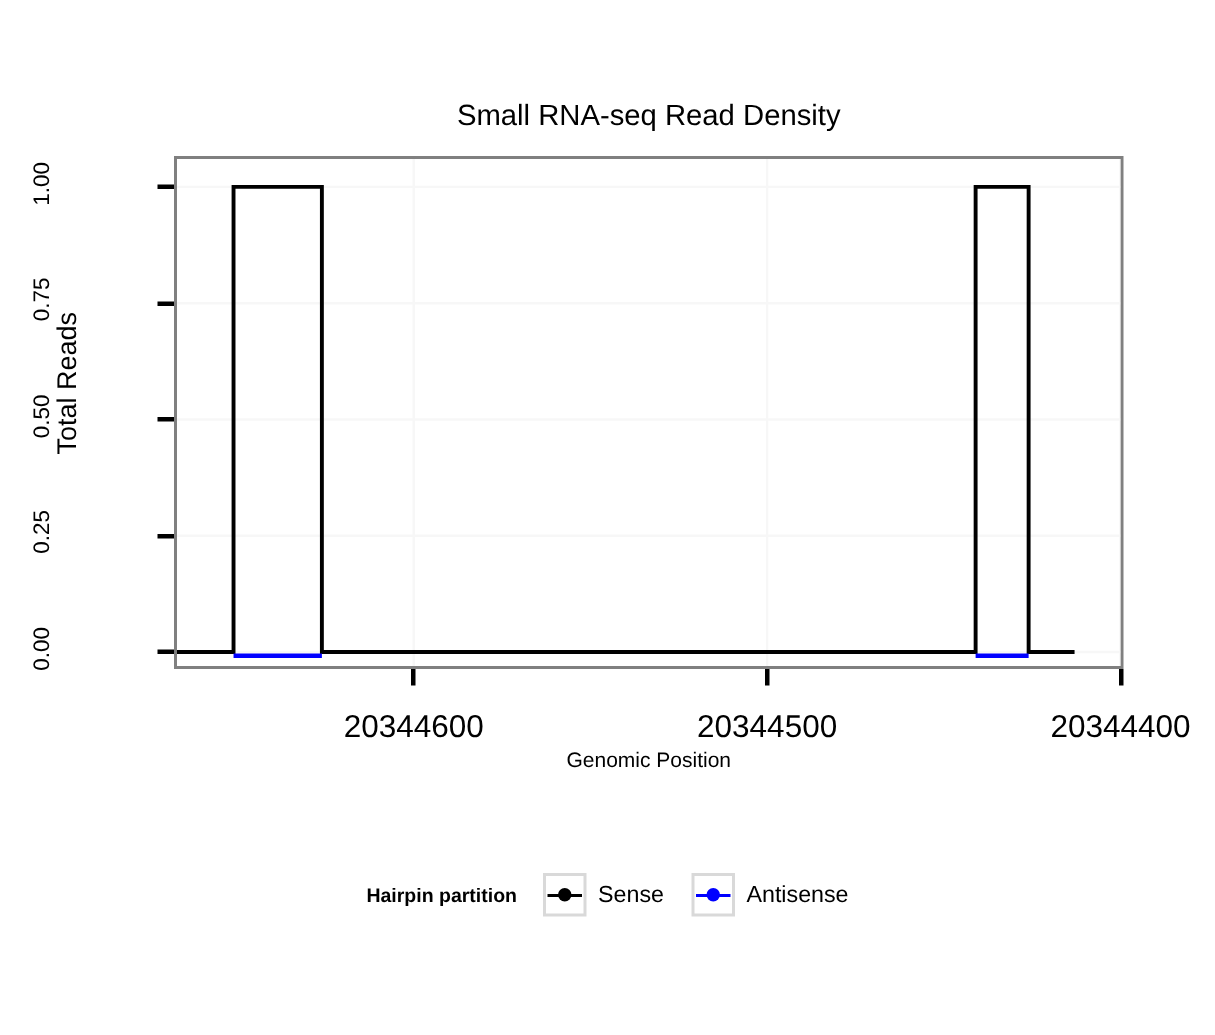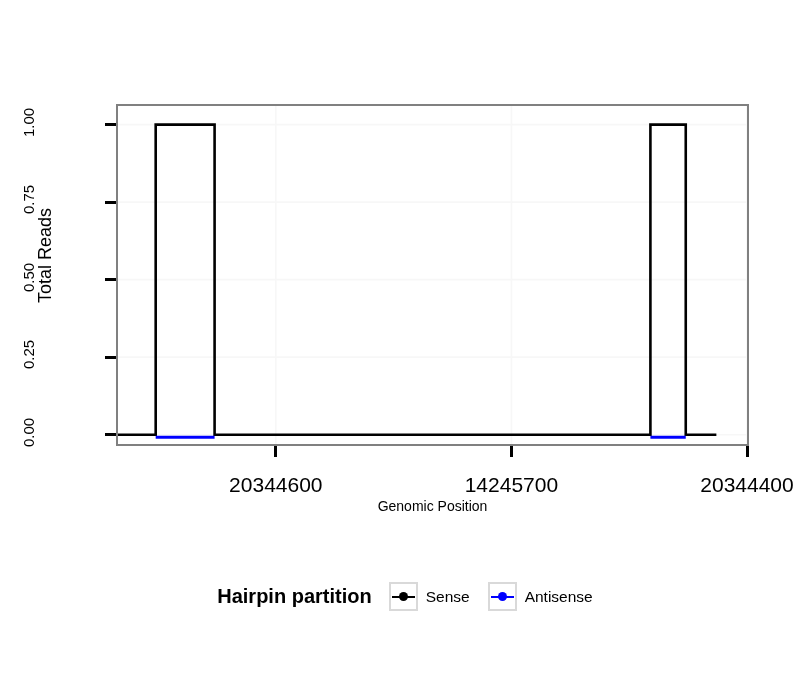--- a/index.html
+++ b/index.html
@@ -116,21 +116,21 @@
     position: absolute;
     left: 0;
     top: 582px;
     width: 810px;
     display: flex;
     justify-content: center;
     align-items: center;
     gap: 0px;
   }
   #legend-title {
-    font-size: 20px;
+    font-size: 13px;
     font-weight: bold;
     margin-right: 17px;
     white-space: nowrap;
   }
   .legend-entry {
     display: flex;
     align-items: center;
     white-space: nowrap;
   }
   .legend-key {
@@ -164,20 +164,21 @@
     font-size: 15.5px;
     margin-left: 8px;
     margin-right: 18px;
   }
 </style>
 </head>
 <body>
 
 <div id="figure">
 
+  <div id="chart-title">Small RNA-seq Read Density</div>
 
   <div id="y-axis-title">Total Reads</div>
   <div id="x-axis-title">Genomic Position</div>
 
   <div id="plot-panel">
     <div id="plot-inner">
       <svg id="plot-svg" width="629" height="338" viewBox="0 0 629 338" preserveAspectRatio="none" xmlns="http://www.w3.org/2000/svg">
           <line x1="0" x2="629" y1="328.697247706422" y2="328.697247706422" stroke="#f7f7f7" stroke-width="1.6"></line>
           <line x1="0" x2="629" y1="251.1743119266055" y2="251.1743119266055" stroke="#f7f7f7" stroke-width="1.6"></line>
           <line x1="0" x2="629" y1="173.651376146789" y2="173.651376146789" stroke="#f7f7f7" stroke-width="1.6"></line>
@@ -200,21 +201,21 @@
       <div class="y-tick-label" style="top: 346.174px;">0.25</div>
       <div class="y-tick-mark" style="top: 278.151px;"></div>
       <div class="y-tick-label" style="top: 268.651px;">0.50</div>
       <div class="y-tick-mark" style="top: 200.628px;"></div>
       <div class="y-tick-label" style="top: 191.128px;">0.75</div>
       <div class="y-tick-mark" style="top: 123.106px;"></div>
       <div class="y-tick-label" style="top: 113.606px;">1.00</div>
       <div class="x-tick-mark" style="left: 274.339px;"></div>
       <div class="x-tick-label" style="left: 275.839px;">20344600</div>
       <div class="x-tick-mark" style="left: 509.919px;"></div>
-      <div class="x-tick-label" style="left: 511.419px;">14245700</div>
+      <div class="x-tick-label" style="left: 511.419px;">20344500</div>
       <div class="x-tick-mark" style="left: 745.5px;"></div>
       <div class="x-tick-label" style="left: 747px;">20344400</div>
     </div>
 
   <div id="legend">
     <div id="legend-title">Hairpin partition</div>
     <div id="legend-entries" style="display:flex;align-items:center;">
         <div class="legend-entry">
           <div class="legend-key">
             <div class="key-line" style="background: rgb(0, 0, 0);"></div>

